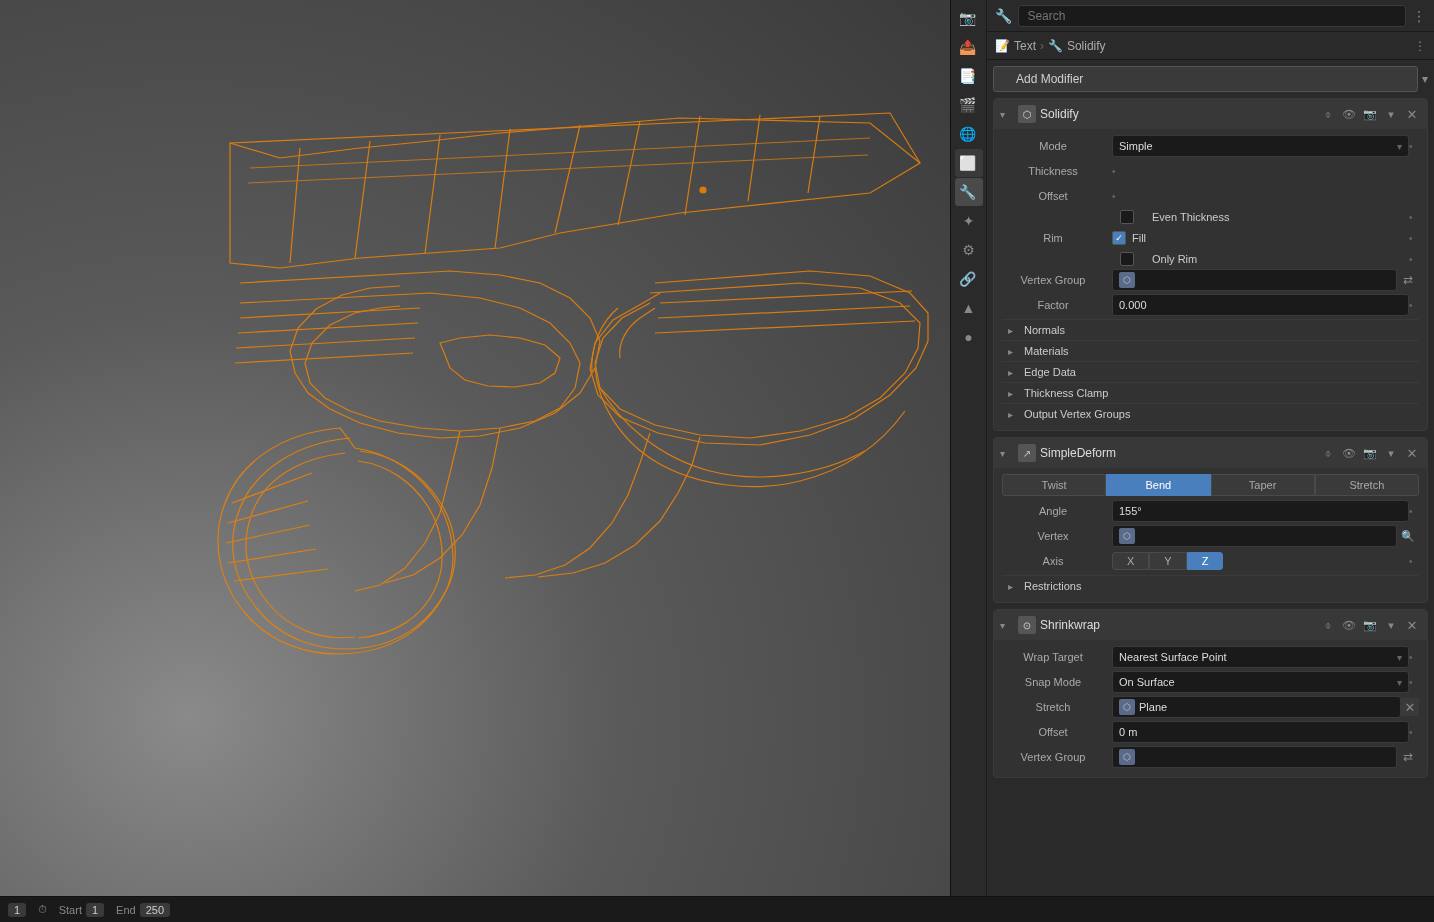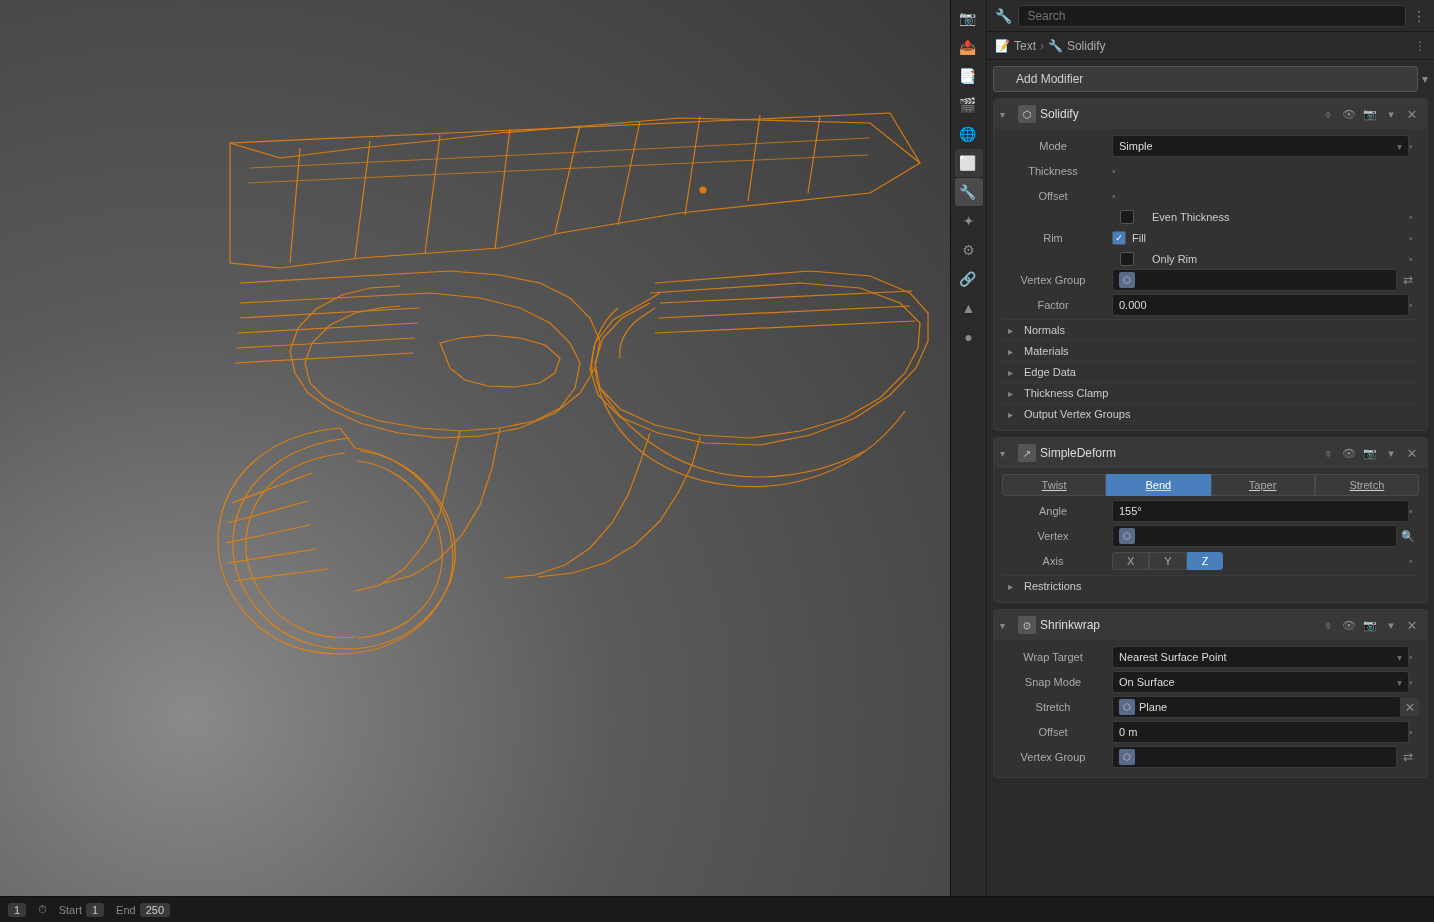--- a/index.html
+++ b/index.html
@@ -315,21 +315,20 @@
       width: 12px;
     }
     .section-label {
       font-size: 11px;
       color: #ccc;
     }
     
     .tab-row {
       display: flex;
       margin-bottom: 4px;
-      text-decoration: underline;
     }
     .tab-btn {
       flex: 1;
       padding: 4px;
       background: #3a3a3a;
       border: 1px solid #4a4a4a;
       color: #aaa;
       font-size: 11px;
       cursor: pointer;
       text-align: center;

